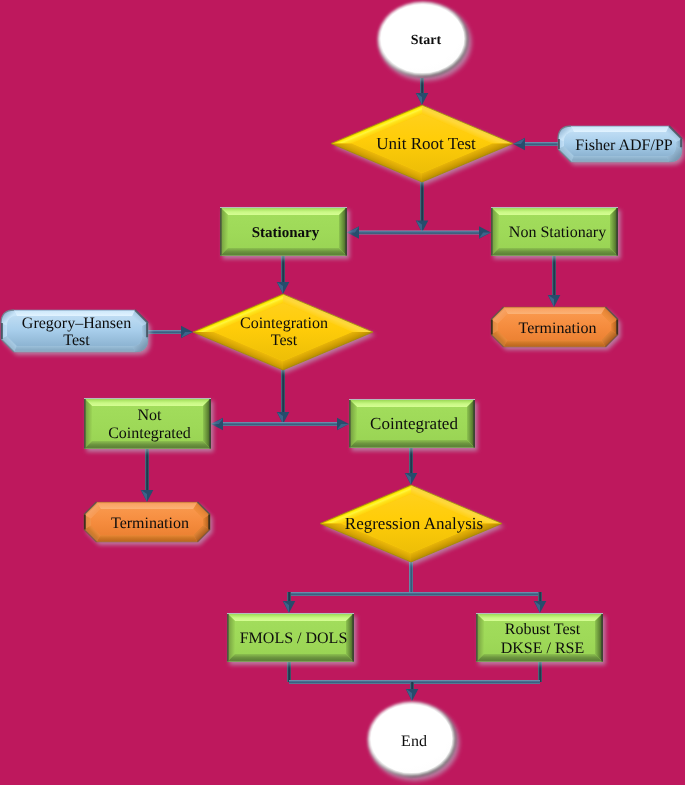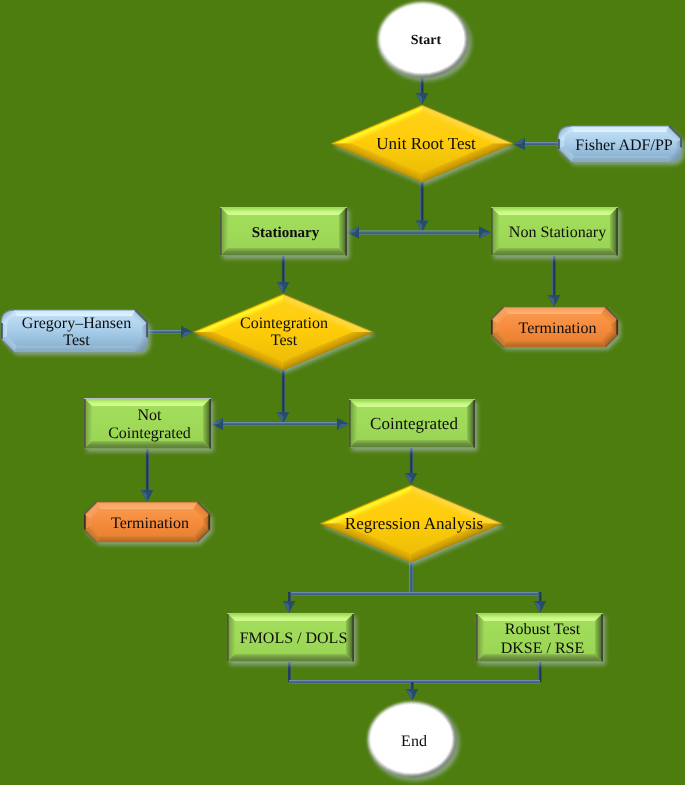--- a/index.html
+++ b/index.html
@@ -1,17 +1,17 @@
 <!DOCTYPE html>
 <html><head>
 <meta charset="utf-8">
 <style>
   html,body{margin:0;padding:0;background:#ffffff;}
   body{width:685px;height:785px;font-family:"Liberation Serif",serif;overflow:hidden;-webkit-font-smoothing:antialiased;text-rendering:geometricPrecision;}
-  #stage{position:relative;width:685px;height:785px;background:#4d7c0f;}
+  #stage{position:relative;width:685px;height:785px;background:#be185d;}
   #flow{position:absolute;left:0;top:0;}
   .nodelabel{font-family:"Liberation Serif",serif;fill:#0d0d0d;text-anchor:middle;}
   #flow text{-webkit-font-smoothing:antialiased;}
   #stage{will-change:transform;}
 </style>
 </head>
 <body>
 
 <div id="stage">
   <svg id="flow" width="685" height="785" viewBox="0 0 685 785">

